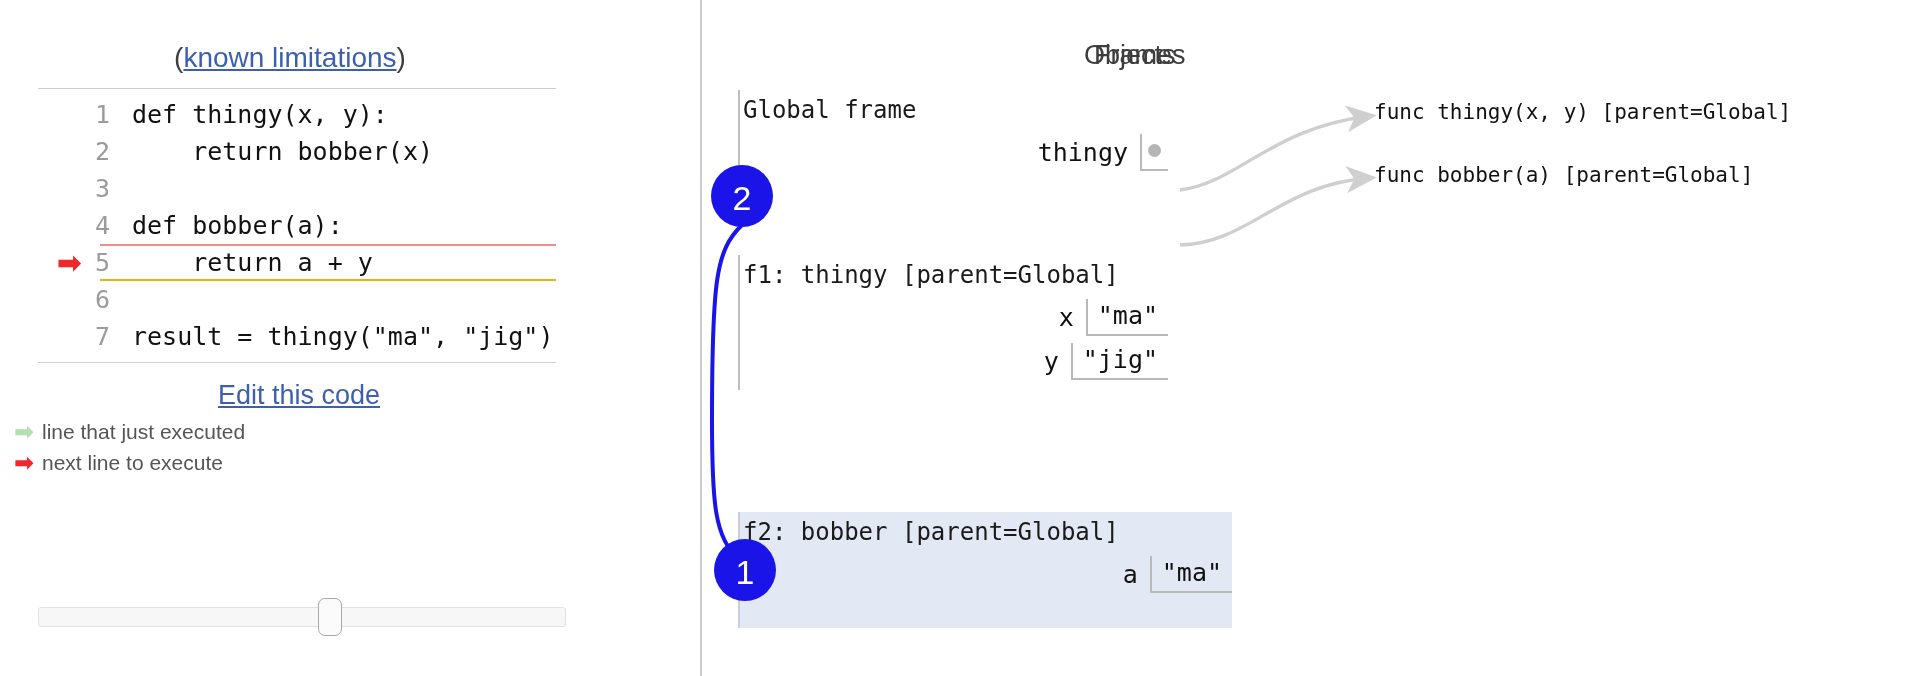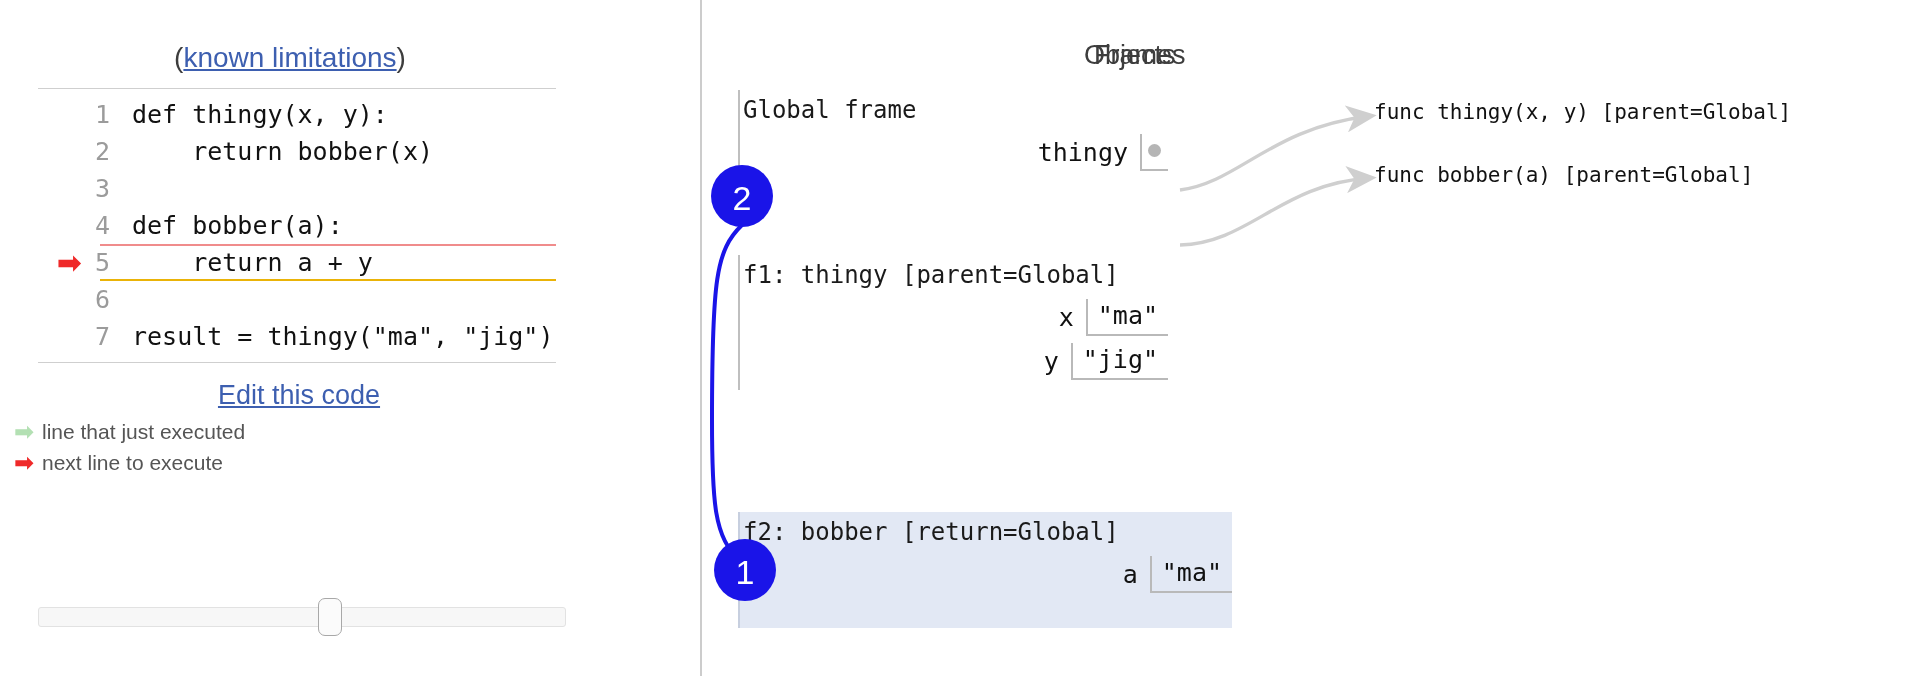--- a/index.html
+++ b/index.html
@@ -354,21 +354,21 @@
             <div class="var-name">x</div>
             <div class="var-value">"ma"</div>
           </div>
           <div class="var-row">
             <div class="var-name">y</div>
             <div class="var-value">"jig"</div>
           </div>
         </div>
       </div>
       <div class="frame highlight" style="left: 36px; top: 512px; width: 494px; height: 116px;">
-        <div class="frame-header">f2: bobber [return=Global]</div>
+        <div class="frame-header">f2: bobber [parent=Global]</div>
         <div class="var-table">
           <div class="var-row">
             <div class="var-name">a</div>
             <div class="var-value">"ma"</div>
           </div>
         </div>
       </div>
     </div>
   <div id="objects-container">
       <div class="object-row" style="left: 672px; top: 100px;">func thingy(x, y) [parent=Global]</div>

